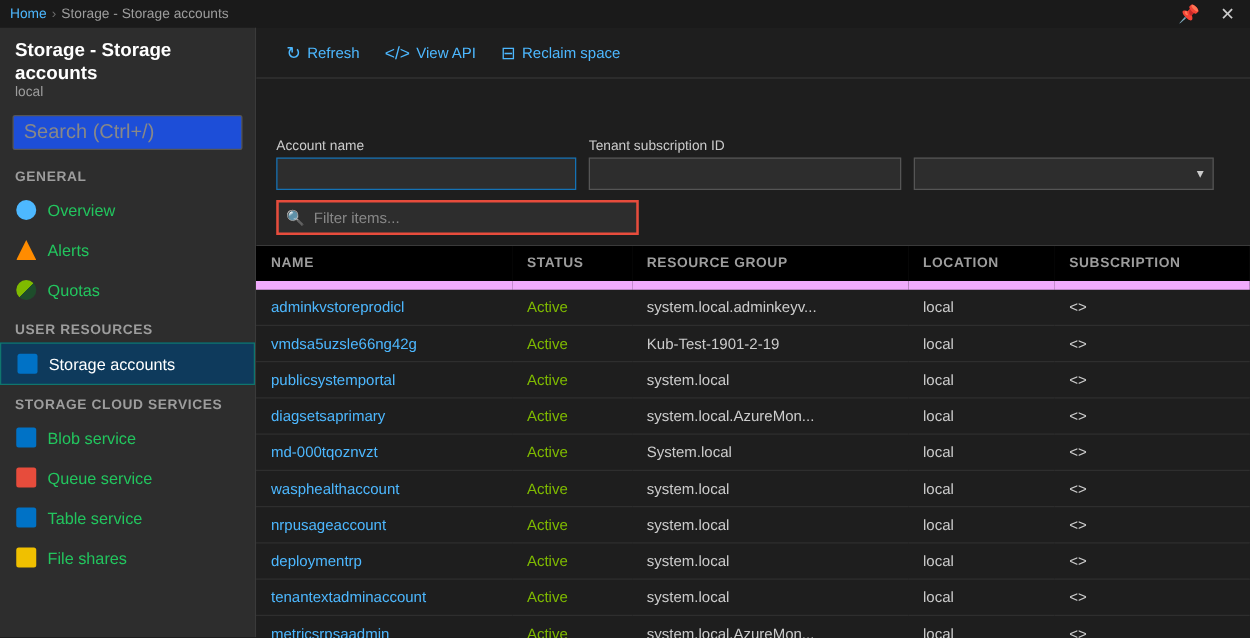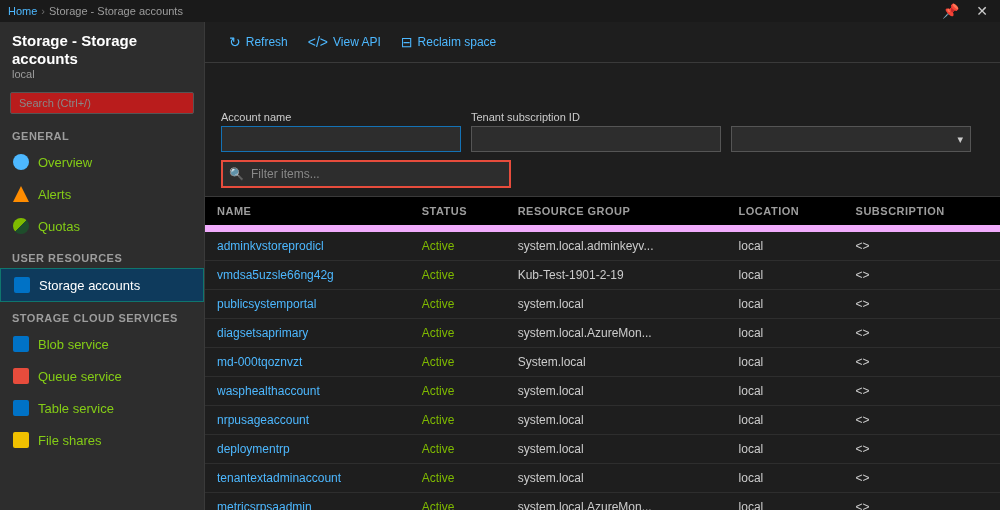--- a/index.html
+++ b/index.html
@@ -13,26 +13,26 @@
     .titlebar-controls span { color: #ccc; cursor: pointer; font-size: 14px; padding: 0 4px; }
 
     .main-layout { display: flex; flex: 1; overflow: hidden; }
 
     
     .sidebar { width: 205px; background: #2d2d2d; display: flex; flex-direction: column; overflow-y: auto; border-right: 1px solid #3a3a3a; flex-shrink: 0; }
     .sidebar-header { padding: 10px 12px 6px; }
     .sidebar-title { font-size: 15px; font-weight: 600; color: #ffffff; line-height: 1.2; }
     .sidebar-subtitle { font-size: 11px; color: #9d9d9d; }
     .sidebar-search { padding: 6px 10px; }
-    .sidebar-search input { width: 100%; background: #b91c1c; border: 1px solid #555; color: #ccc; padding: 4px 8px; border-radius: 2px; font-size: 11px; outline: none; }
+    .sidebar-search input { width: 100%; background: #1d4ed8; border: 1px solid #555; color: #ccc; padding: 4px 8px; border-radius: 2px; font-size: 16px; outline: none; }
     .sidebar-search input::placeholder { color: #888; }
 
     .sidebar-section-label { font-size: 11px; font-weight: 600; color: #9d9d9d; padding: 10px 12px 4px; text-transform: uppercase; letter-spacing: 0.5px; }
 
-    .sidebar-item { display: flex; align-items: center; gap: 8px; padding: 7px 12px; cursor: pointer; color: #84cc16; }
+    .sidebar-item { display: flex; align-items: center; gap: 8px; padding: 7px 12px; cursor: pointer; color: #22c55e; }
     .sidebar-item.active { background: #0e3a5c; border: 1px solid #0f766e; color: #fff; }
     .sidebar-item .icon { width: 18px; height: 18px; display: flex; align-items: center; justify-content: center; flex-shrink: 0; }
 
     
     .icon-overview { width: 16px; height: 16px; border-radius: 50%; background: #4db8ff; }
     .icon-alerts { width: 16px; height: 16px; background: #ff8c00; clip-path: polygon(50% 0%, 100% 100%, 0% 100%); }
     .icon-quotas { width: 16px; height: 16px; border-radius: 50%; background: linear-gradient(135deg, #7fba00 50%, #1e4d2b 50%); }
     .icon-config { width: 16px; height: 16px; background: #e74c3c; }
     .icon-storage { width: 16px; height: 16px; background: #0072c6; border-radius: 2px; }
     .icon-blob { width: 16px; height: 16px; background: #0072c6; border-radius: 2px; }

